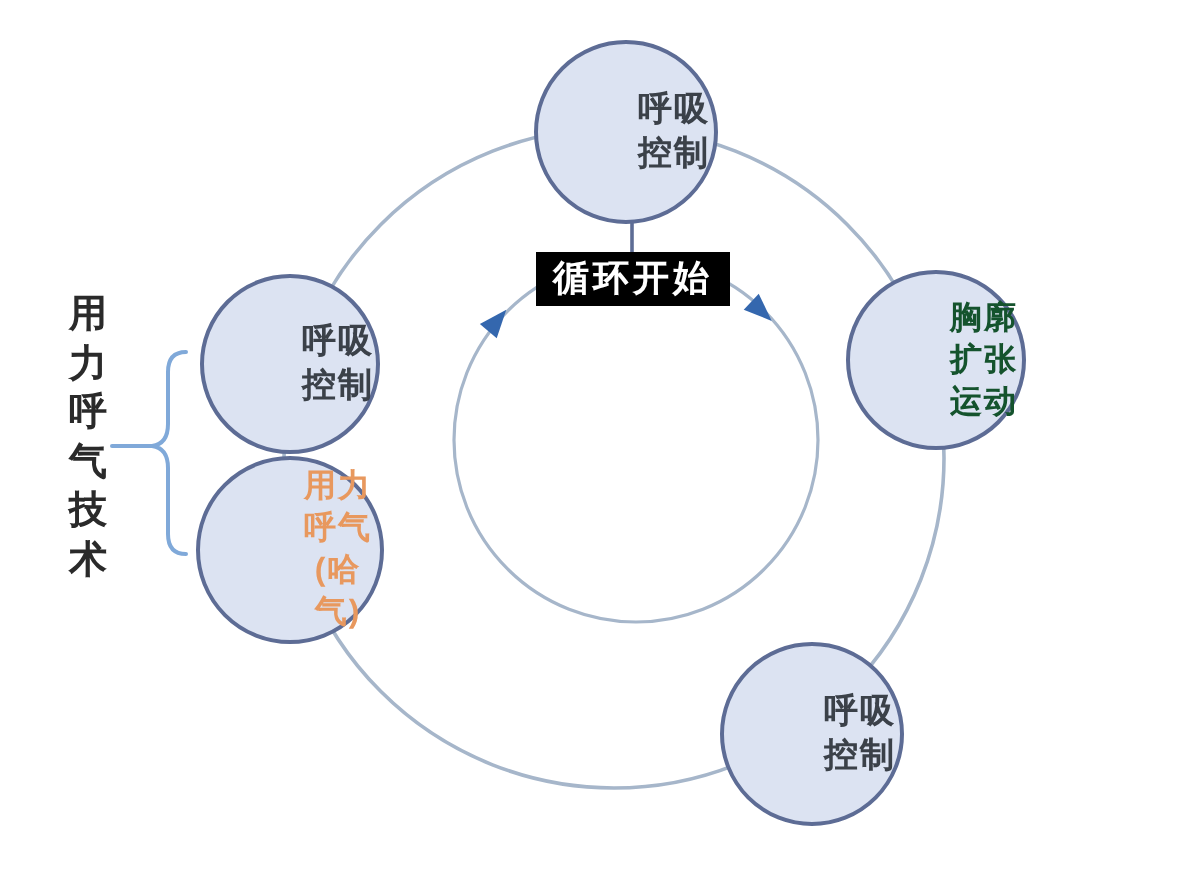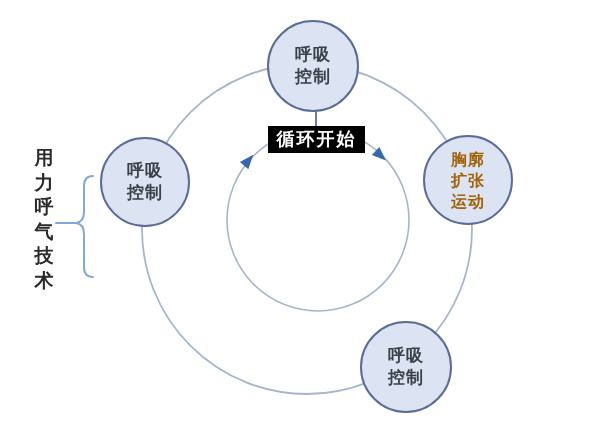--- a/index.html
+++ b/index.html
@@ -25,27 +25,27 @@
     border: 2.5px solid #5d6c95;
     display: flex;
     flex-direction: column;
     align-items: center;
     justify-content: center;
     text-align: center;
     box-sizing: border-box;
     font-weight: 700;
     color: #3b4149;
   }
-  .node .ln { line-height: 22px; font-size: 17px; letter-spacing: 1px; }
+  .node .ln { line-height: 22px; font-size: 17px; letter-spacing: 1px; padding-left: 48px; }
   .node-top        { left: 267px; top: 20px;  width: 92px; height: 92px; }
   .node-right      { left: 423px; top: 135px; width: 90px; height: 90px; }
   .node-left-top   { left: 100px; top: 137px; width: 90px; height: 90px; }
   .node-left-bottom{ left: 98px;  top: 228px; width: 94px; height: 94px; }
   .node-bottom     { left: 360px; top: 321px; width: 92px; height: 92px; }
-  .node-right .ln       { color: #a16207; font-size: 16px; line-height: 21px; }
+  .node-right .ln       { color: #14532d; font-size: 16px; line-height: 21px; }
   .node-left-bottom .ln { color: #e8985e; font-size: 16px; line-height: 21px; }
   .start-label {
     position: absolute;
     left: 268px; top: 126px;
     width: 97px; height: 27px;
     background: #000000;
     color: #ffffff;
     font-size: 18px;
     font-weight: 700;
     letter-spacing: 2px;
@@ -97,20 +97,25 @@
     <div class="ln">胸廓</div>
     <div class="ln">扩张</div>
     <div class="ln">运动</div>
   </div>
 
   <div class="node node-left-top">
     <div class="ln">呼吸</div>
     <div class="ln">控制</div>
   </div>
 
+  <div class="node node-left-bottom">
+    <div class="ln">用力</div>
+    <div class="ln">呼气</div>
+    <div class="ln">(哈气)</div>
+  </div>
 
   <div class="node node-bottom">
     <div class="ln">呼吸</div>
     <div class="ln">控制</div>
   </div>
 
   <div class="start-label">循环开始</div>
 
   <div class="side-label">
     <span class="ch">用</span>

